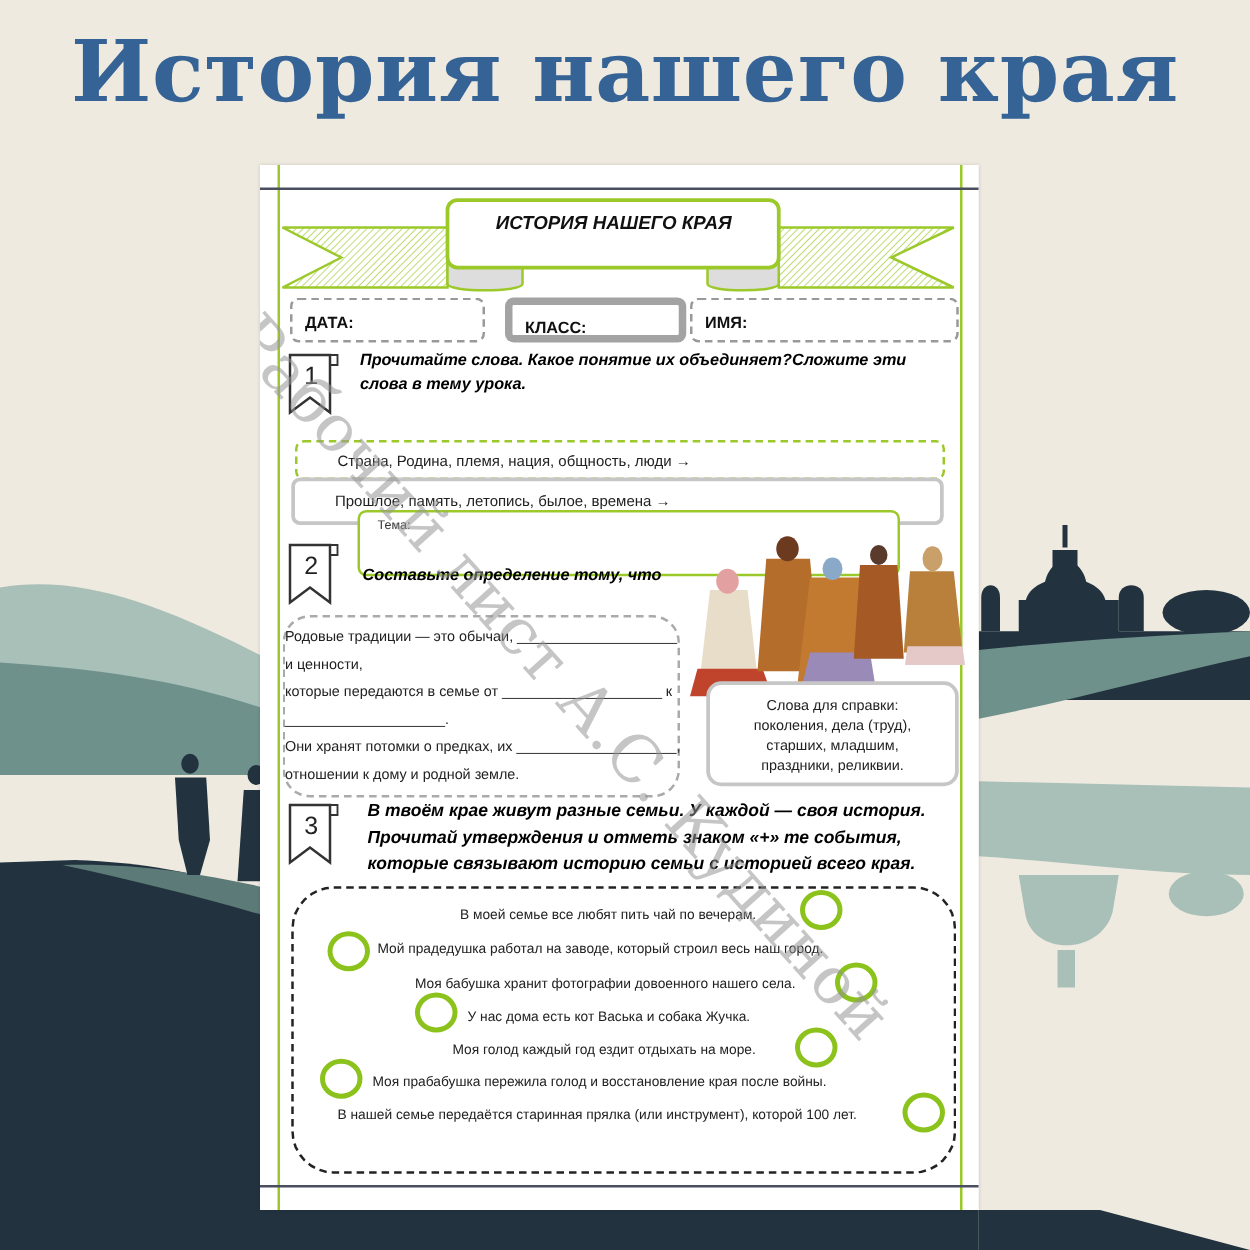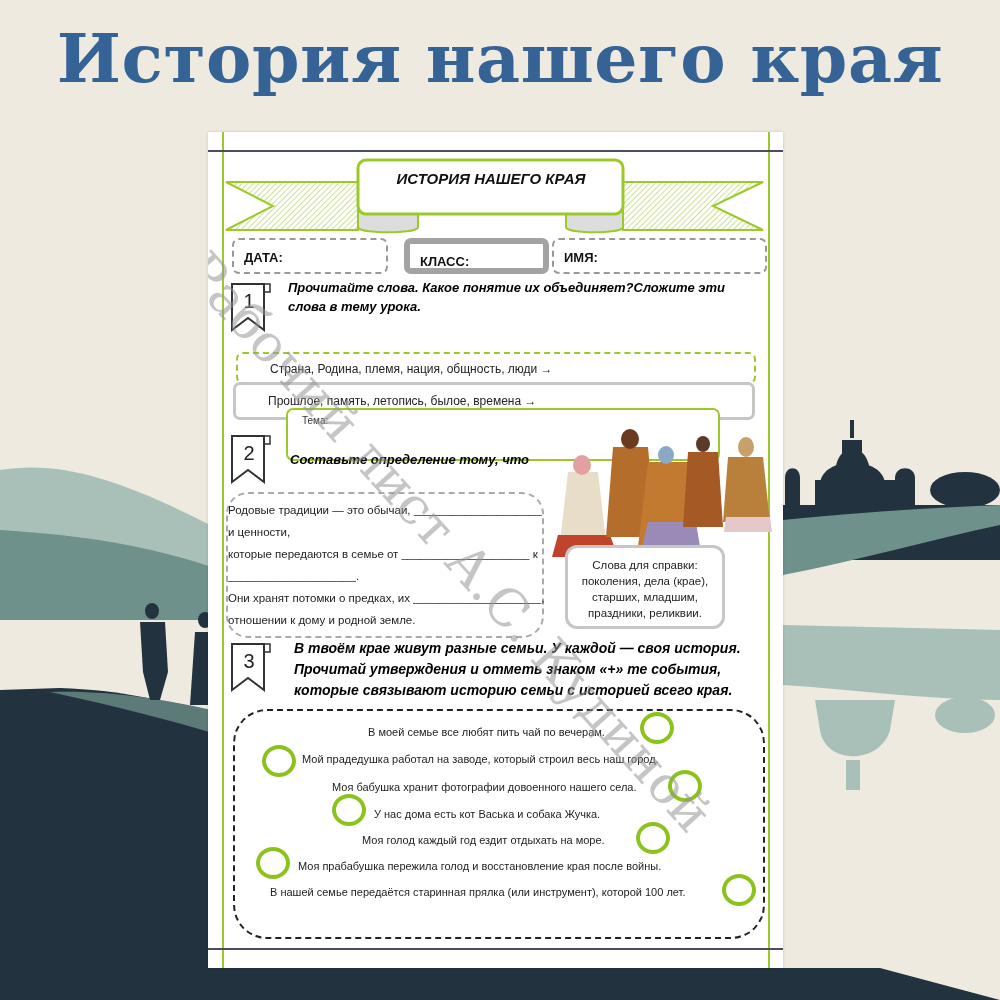--- a/index.html
+++ b/index.html
@@ -39,21 +39,21 @@
 
   .word-row { position: absolute; font-size: 12px; color: #222; padding: 9px 0 0 32px; border-radius: 7px; }
   .word-row.gray { border: 3px solid #c6c6c6; }
   .word-row.green-dash { border: 2px dashed #9cc92a; }
 
   .tema-box { position: absolute; left: 78px; top: 276px; width: 434px; height: 53px; border: 2px solid #9cc92a; border-radius: 7px; background: #fff; font-size: 10px; color: #333; padding: 5px 0 0 14px; }
 
   .def-box { position: absolute; left: 18px; top: 360px; width: 318px; height: 146px; border: 2px dashed #aaa; border-radius: 22px; }
   .def-line { position: absolute; left: 0; width: 318px; text-align: left; font-size: 11.5px; color: #222; white-space: nowrap; }
 
-  .ref-box { position: absolute; left: 357px; top: 413px; width: 160px; height: 84px; border: 3px solid #c6c6c6; border-radius: 12px; background: #fff; text-align: center; font-size: 11.5px; color: #222; padding-top: 9px; line-height: 16px; }
+  .ref-box { position: absolute; left: 357px; top: 413px; width: 202px; height: 84px; border: 3px solid #c6c6c6; border-radius: 12px; background: #fff; text-align: center; font-size: 11.5px; color: #222; padding-top: 9px; line-height: 16px; }
 
   .people { position: absolute; left: 330px; top: 285px; width: 235px; height: 150px; }
 
   .stmt-box { position: absolute; left: 25px; top: 577px; width: 532px; height: 230px; border: 2px dashed #222; border-radius: 34px; }
   .stmt { position: absolute; font-size: 11px; color: #222; white-space: nowrap; }
   .circle { position: absolute; width: 34px; height: 32px; border: 4px solid #8cc21c; border-radius: 50%; background: transparent; cursor: pointer; }
 
   .watermark {
     position: absolute; left: 130px; top: 470px; width: 760px; text-align: center;
     font-family: "DejaVu Serif", "Liberation Serif", serif; font-size: 52px; color: rgba(150,150,150,0.55);
@@ -170,21 +170,21 @@
     <path d="M110 105 L158 105 L162 130 L104 130 Z" fill="#9a8ab8"></path>
     <path d="M150 35 L180 35 L185 110 L145 110 Z" fill="#a55a25"></path>
     <ellipse cx="165" cy="27" rx="7" ry="8" fill="#5a3a2a"></ellipse>
     <path d="M190 40 L225 40 L232 105 L185 105 Z" fill="#b9803c"></path>
     <ellipse cx="208" cy="30" rx="8" ry="10" fill="#c9a06a"></ellipse>
     <path d="M188 100 L232 100 L234 115 L186 115 Z" fill="#e5c8c8"></path>
   </svg>
 
   <div class="ref-box">
     <div>Слова для справки:</div>
-    <div>поколения, дела (крае),</div>
+    <div>поколения, дела (труд),</div>
     <div>старших, младшим,</div>
     <div>праздники, реликвии.</div>
   </div>
 
   <div class="bookmark" style="top:508px">
     <svg viewBox="0 0 46 58">
         <path d="M2 4 L34 4 L34 50 L18 38 L2 50 Z" fill="#fff" stroke="#333" stroke-width="2"></path>
         <path d="M34 4 L40 4 L40 12 L34 12" fill="none" stroke="#333" stroke-width="1.5"></path>
       </svg>
     <div class="num">3</div>

